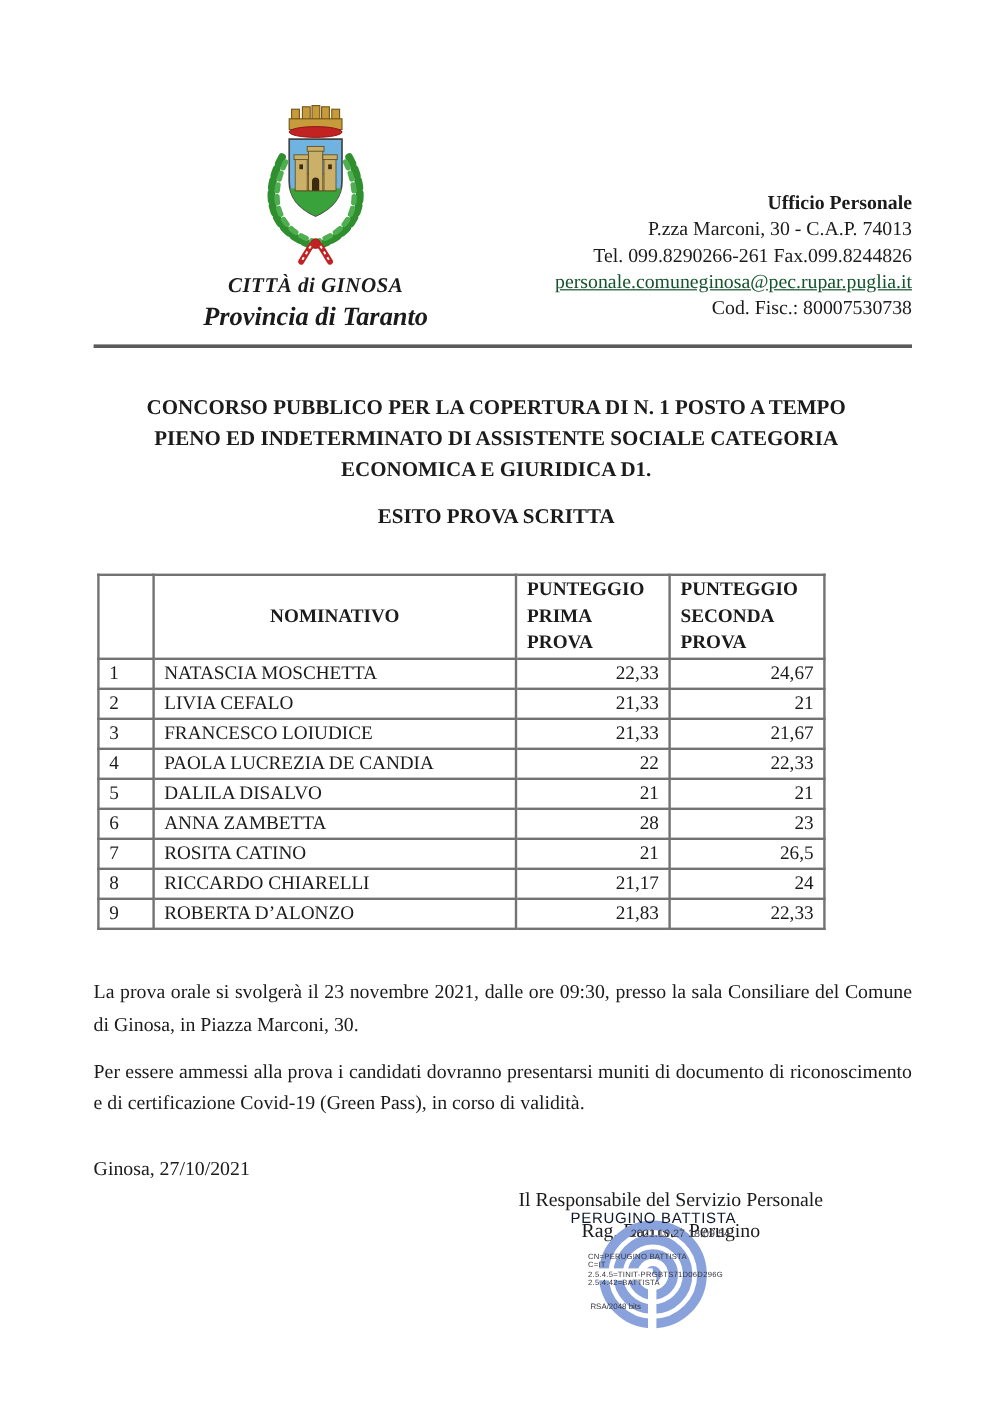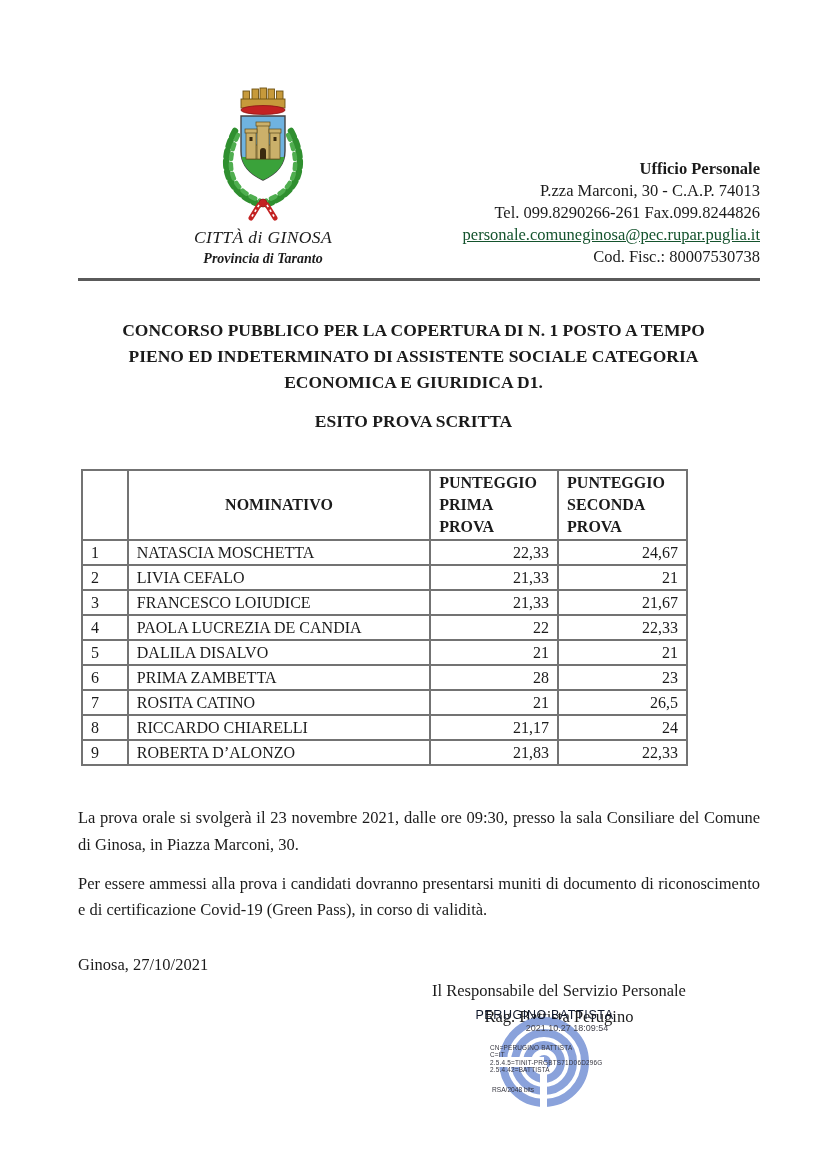--- a/index.html
+++ b/index.html
@@ -21,27 +21,27 @@
     padding: 85px 67px 0 78px;
   }
   .crest-block {
     width: 250px;
     margin-left: 60px;
     text-align: center;
   }
   .crest-block svg { display: block; margin: 0 auto; }
   .city-name {
     font-size: 17.5px;
-    font-weight: normal;
+    font-weight: bold;
     font-style: italic;
     letter-spacing: 0.4px;
     margin-top: 2px;
   }
   .province-name {
-    font-size: 14px;
+    font-size: 22px;
     font-weight: bold;
     font-style: italic;
     margin-top: 3px;
   }
   .contact-block {
     margin-top: 73px;
     text-align: right;
     font-size: 16.5px;
     line-height: 22px;
     white-space: nowrap;
@@ -271,21 +271,21 @@
         <td class="score">22,33</td>
       </tr>
       <tr>
         <td>5</td>
         <td>DALILA DISALVO</td>
         <td class="score">21</td>
         <td class="score">21</td>
       </tr>
       <tr>
         <td>6</td>
-        <td>PRIMA ZAMBETTA</td>
+        <td>ANNA ZAMBETTA</td>
         <td class="score">28</td>
         <td class="score">23</td>
       </tr>
       <tr>
         <td>7</td>
         <td>ROSITA CATINO</td>
         <td class="score">21</td>
         <td class="score">26,5</td>
       </tr>
       <tr>

